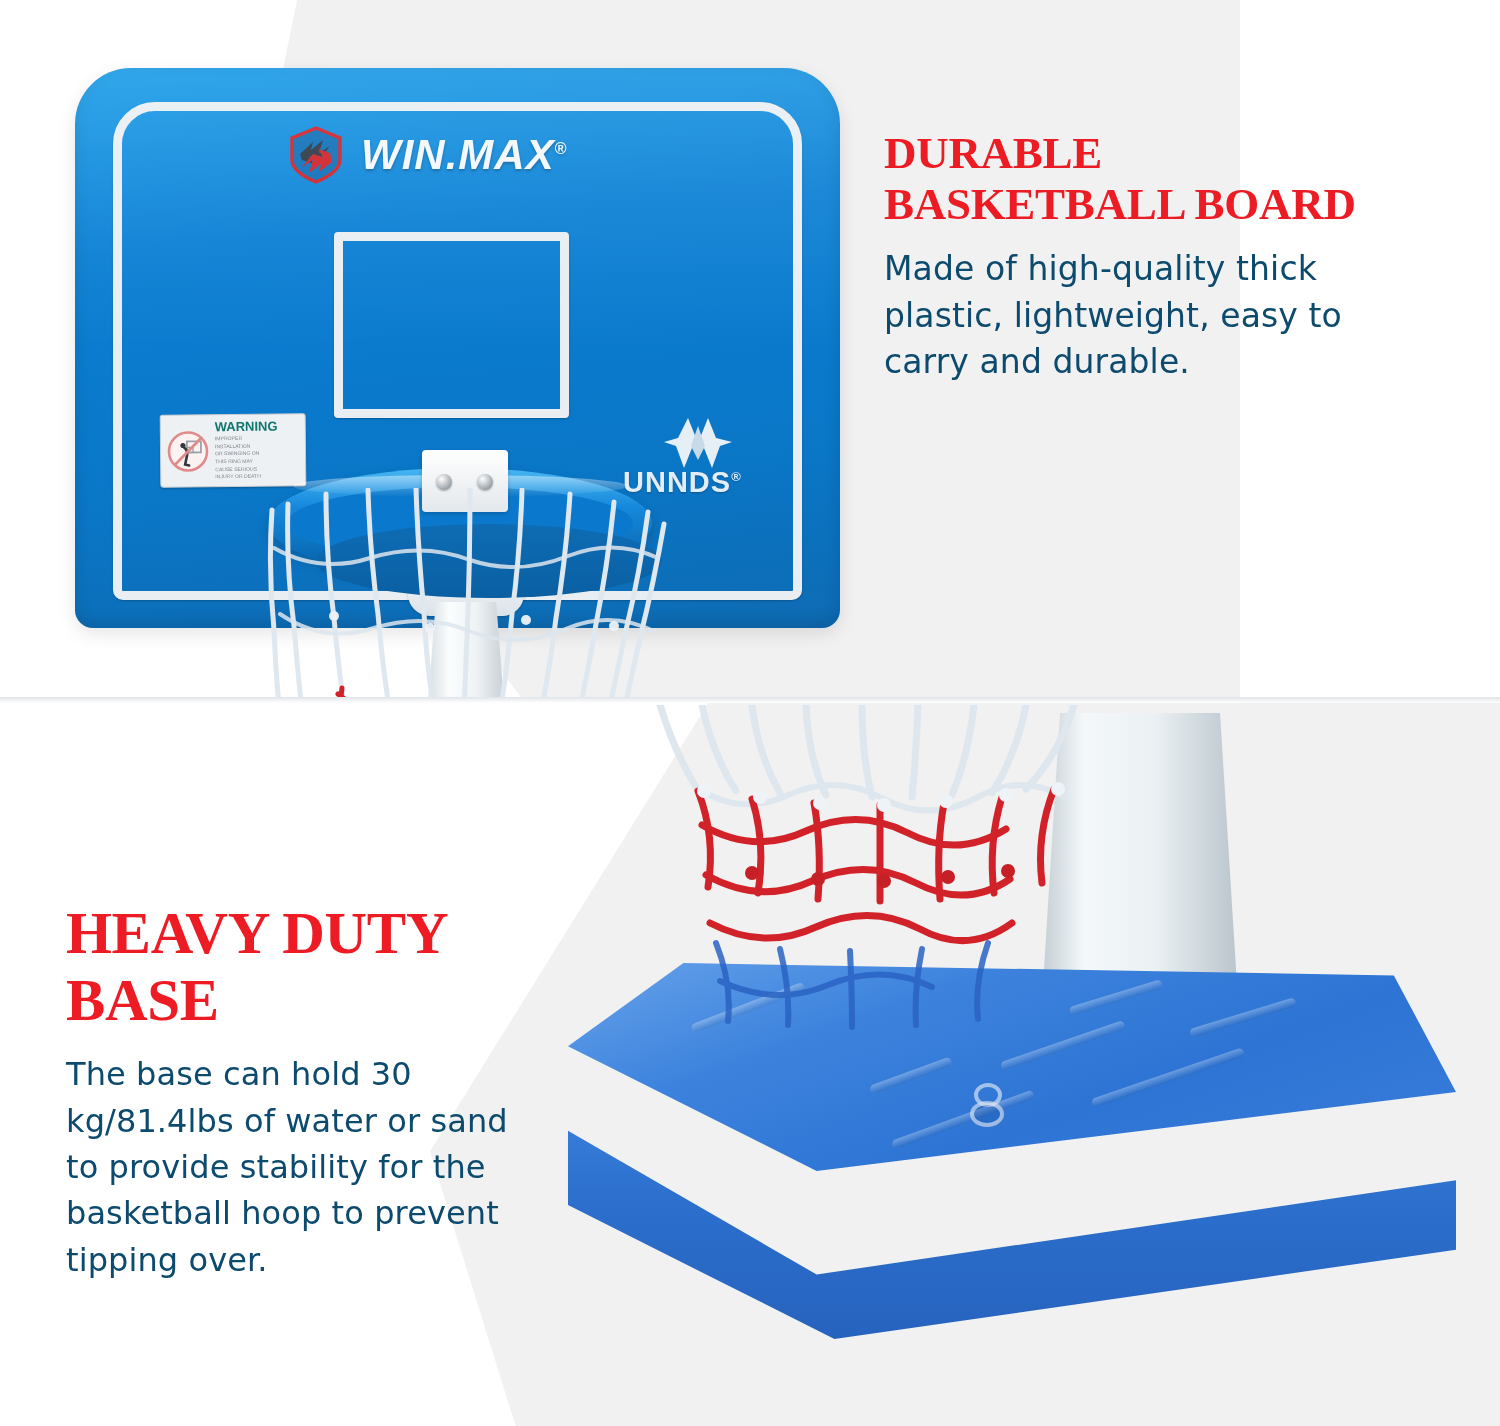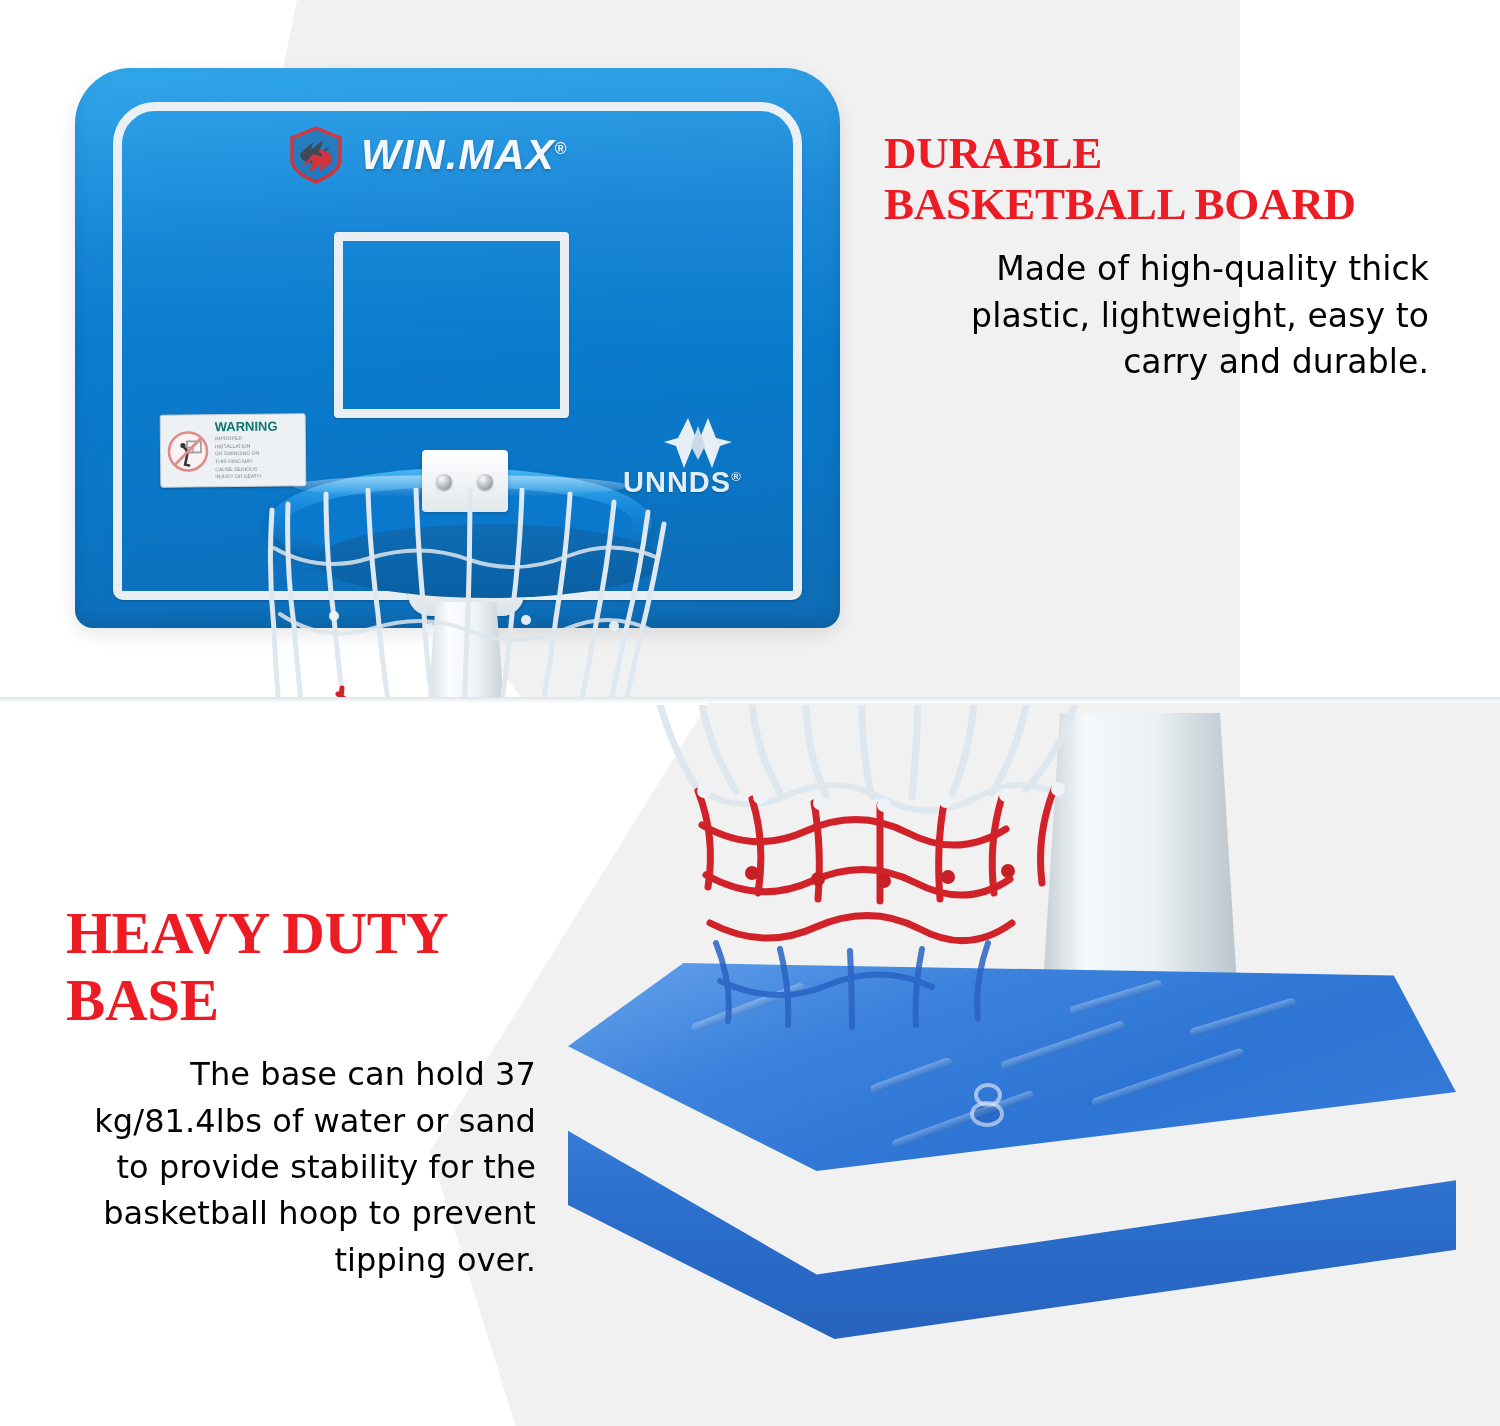--- a/index.html
+++ b/index.html
@@ -49,27 +49,26 @@
     font-family:Liberation Serif, serif;
     font-weight:bold;
     font-size:45px;
     line-height:1.13;
     letter-spacing:-0.3px;
     white-space:pre-line;
   }
   #text-bottom .headline { font-size:59px; }
 
   .body-copy {
-    color:#000000;
+    color:#0c4a6e;
     font-family:"DejaVu Sans", sans-serif;
     font-size:33px;
     line-height:1.42;
     margin-top:16px;
     letter-spacing:0.1px;
-    text-align:right;
   }
   #text-bottom .body-copy { font-size:32px; line-height:1.45; margin-top:18px; }
 
   
   #product-backboard-group { position:absolute; left:60px; top:58px; width:800px; height:640px; }
 
   .backboard-outer {
     position:absolute; left:15px; top:10px; width:765px; height:560px;
     background:linear-gradient(175deg,#139ae8 0%, #0b7fd4 30%, #0a76c6 72%, #0e6bb3 100%);
     border-radius:56px 56px 18px 18px;
@@ -390,17 +389,17 @@
             <circle cx="178" cy="174" r="7"></circle>
           <circle cx="244" cy="176" r="7"></circle>
             <circle cx="308" cy="172" r="7"></circle>
           <circle cx="368" cy="166" r="7"></circle>
         </g>
       </svg>
     </div>
 
     <div class="txt-block" id="text-bottom" style="top:197px; left:66px;">
       <div class="headline">HEAVY DUTY BASE</div>
-      <div class="body-copy">The base can hold 37 kg/81.4lbs of water or sand to provide stability for the basketball hoop to prevent tipping over.</div>
+      <div class="body-copy">The base can hold 30 kg/81.4lbs of water or sand to provide stability for the basketball hoop to prevent tipping over.</div>
     </div>
   </div>
 
 </div>
 
 </body></html>

